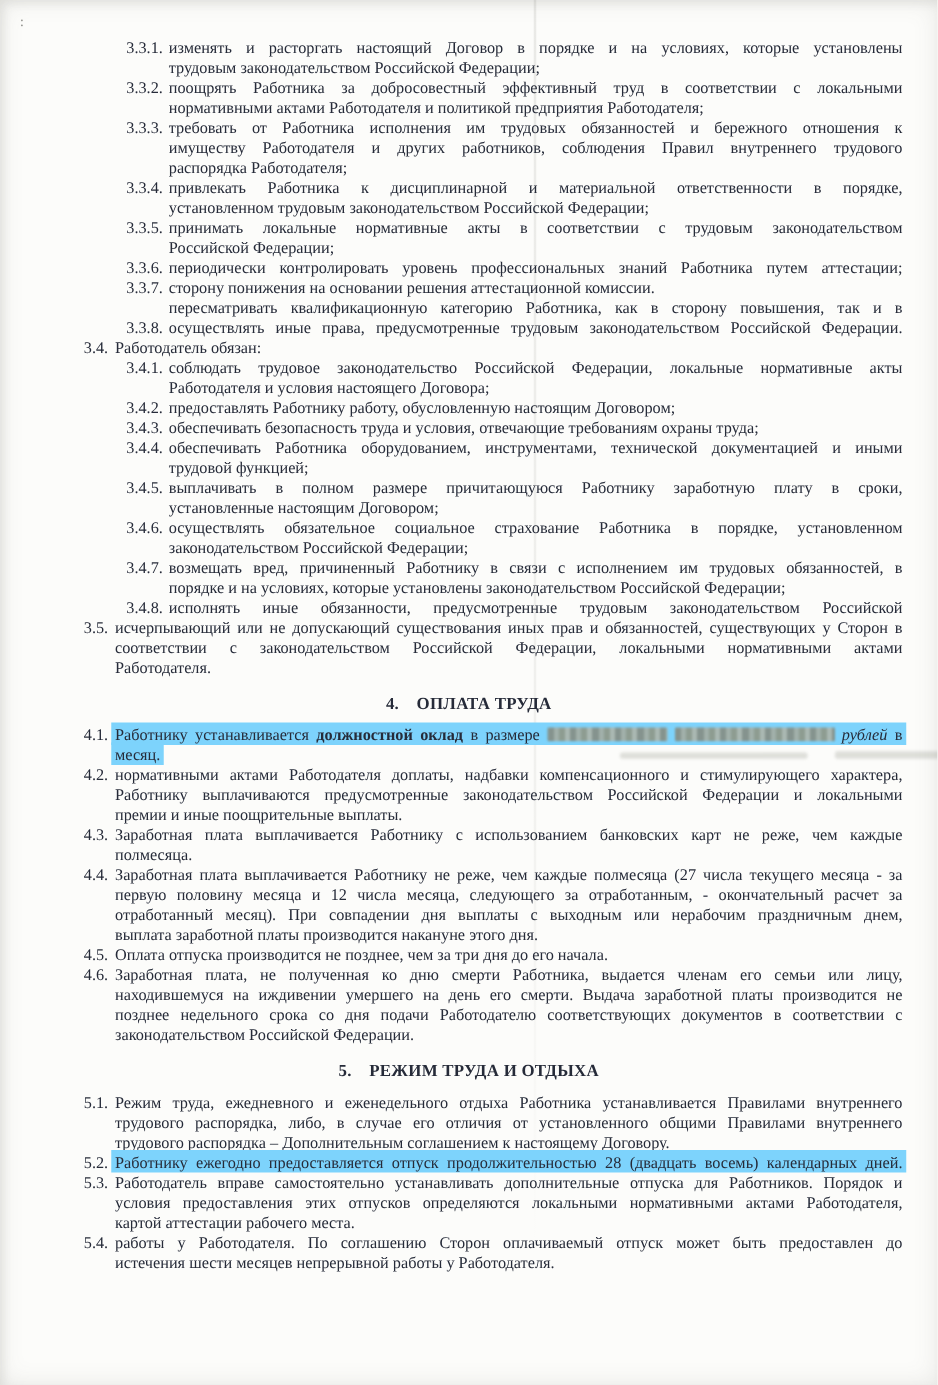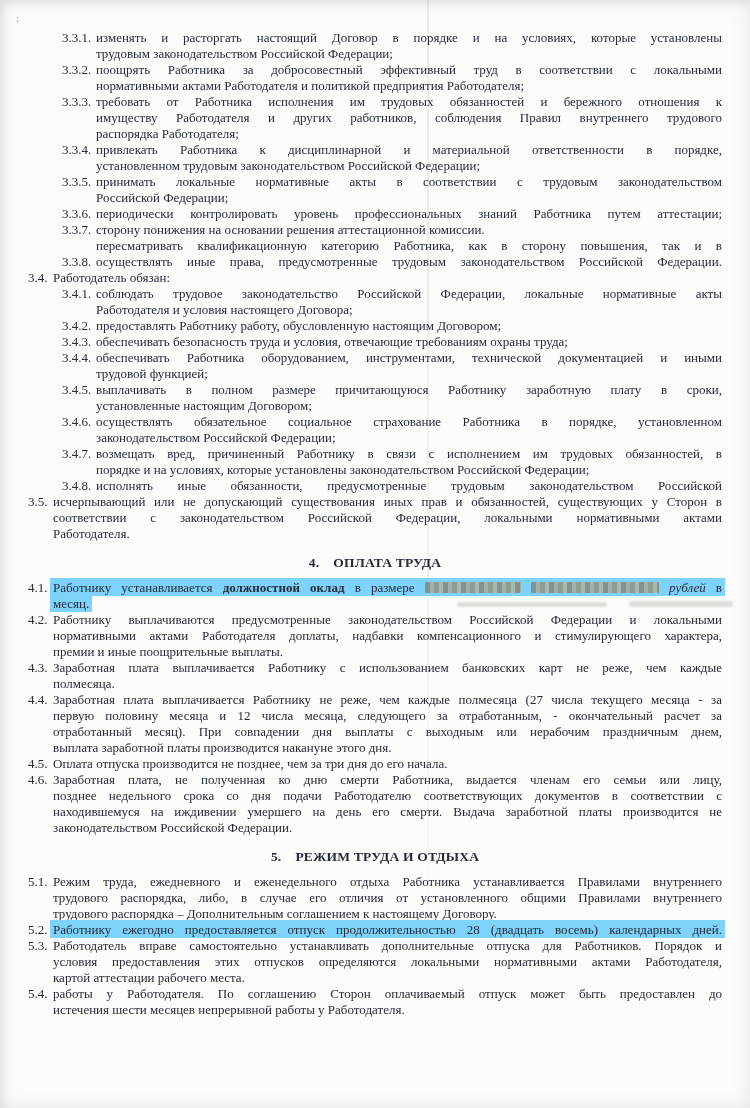--- a/index.html
+++ b/index.html
@@ -25,21 +25,21 @@
     position:absolute;top:0;bottom:0;left:427px;width:2px;pointer-events:none;
     background:linear-gradient(180deg, rgba(140,140,132,.17), rgba(140,140,132,.10) 55%, rgba(140,140,132,0) 90%);
   }
   .corner-mark{
     position:absolute;left:16px;top:13px;
     color:#8b8b86;font-size:11px;line-height:11px;
   }
   .content{
     position:absolute;left:28px;top:30px;width:694px;
   }
-  .item{display:flex;}
+  .item{display:flex;margin-left:39px;}
   .item .num{flex:0 0 25px;}
   .item.l2{padding-left:34px;}
   .item.l2 .num{flex:0 0 34px;}
   .item .txt{flex:1;min-width:0;}
   .ln{text-align:justify;}
   .ln.j{text-align-last:justify;}
   .heading{
     text-align:center;font-weight:bold;font-size:13.5px;
     margin:13px 0 9px 0;letter-spacing:.2px;
   }
@@ -194,22 +194,22 @@
       <div class="item">
         <div class="num">4.1.</div>
         <div class="txt">
           <div class="ln j"><span class="hl">Работнику устанавливается <span class="b">должностной оклад</span> в размере <span class="red" style="width: 96px;"></span> <span class="red" style="width: 128px;"></span> <span class="i">рублей</span> в</span></div>
           <div class="ln salary-l2"><span class="hl">месяц.</span><span class="ghost g1"></span><span class="ghost g2"></span></div>
         </div>
       </div>
       <div class="item">
         <div class="num">4.2.</div>
         <div class="txt">
+          <div class="ln j">нормативными актами Работодателя доплаты, надбавки  компенсационного и стимулирующего характера,</div>
           <div class="ln j">Работнику выплачиваются предусмотренные законодательством Российской Федерации и локальными</div>
-          <div class="ln j">нормативными актами Работодателя доплаты, надбавки  компенсационного и стимулирующего характера,</div>
           <div class="ln">премии и иные поощрительные выплаты.</div>
         </div>
       </div>
       <div class="item">
         <div class="num">4.3.</div>
         <div class="txt">
           <div class="ln j">Заработная плата выплачивается Работнику с использованием банковских карт не реже, чем каждые</div>
           <div class="ln">полмесяца.</div>
         </div>
       </div>
@@ -225,22 +225,22 @@
       <div class="item">
         <div class="num">4.5.</div>
         <div class="txt">
           <div class="ln">Оплата отпуска производится не позднее, чем за три дня до его начала.</div>
         </div>
       </div>
       <div class="item">
         <div class="num">4.6.</div>
         <div class="txt">
           <div class="ln j">Заработная плата, не полученная ко дню смерти Работника, выдается членам его семьи или лицу,</div>
+          <div class="ln j">находившемуся на иждивении умершего на день его смерти. Выдача заработной платы производится не</div>
           <div class="ln j">позднее недельного срока со дня подачи Работодателю соответствующих документов в соответствии с</div>
-          <div class="ln j">находившемуся на иждивении умершего на день его смерти. Выдача заработной платы производится не</div>
           <div class="ln">законодательством Российской Федерации.</div>
         </div>
       </div>
       <div class="heading"><span class="hnum">5.</span><span>РЕЖИМ ТРУДА И ОТДЫХА</span></div>
       <div class="item">
         <div class="num">5.1.</div>
         <div class="txt">
           <div class="ln j">Режим труда, ежедневного и еженедельного отдыха Работника устанавливается Правилами внутреннего</div>
           <div class="ln j">трудового распорядка, либо, в случае его отличия от установленного общими Правилами внутреннего</div>
           <div class="ln">трудового распорядка –  Дополнительным соглашением к настоящему Договору.</div>

